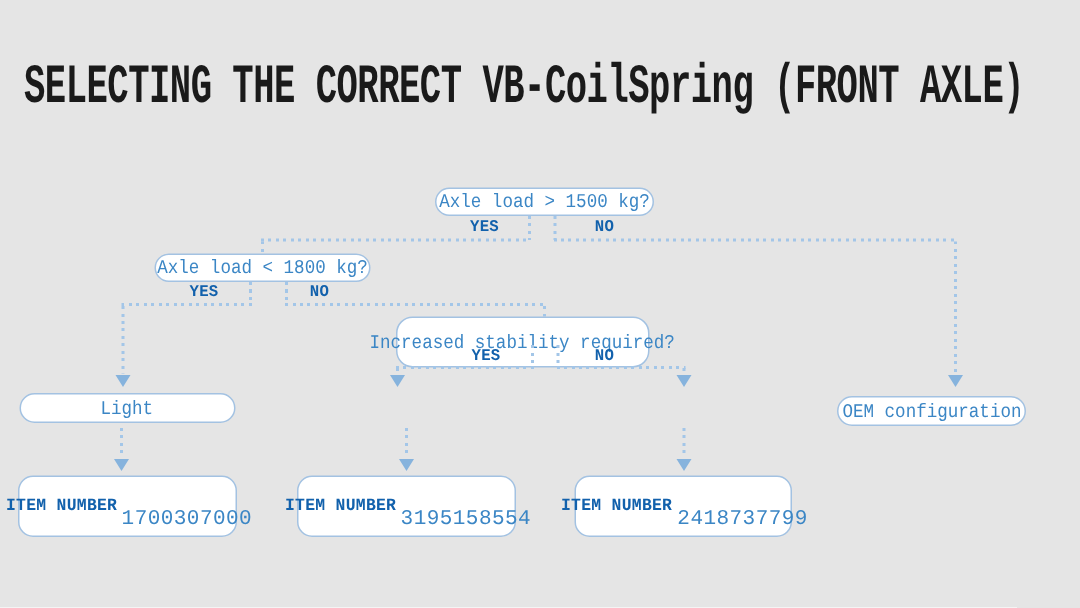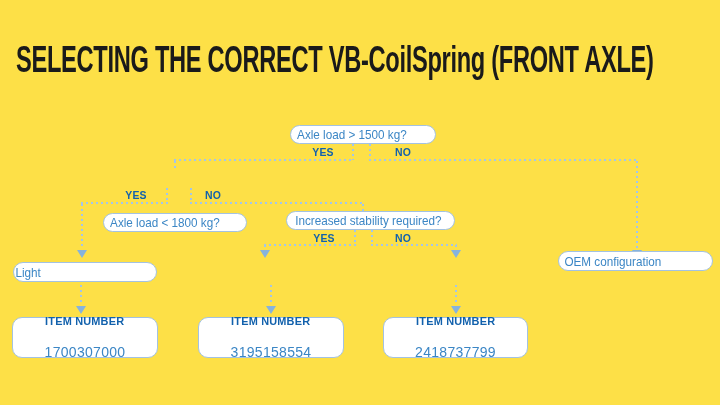--- a/index.html
+++ b/index.html
@@ -5,40 +5,40 @@
   :root{
     --line:#a3c6e8;
     --border:#a3c2e2;
     --blue:#3b86c5;
     --darkblue:#1261ac;
     --arrow:#86b3dd;
     --title:#1a1a1a;
   }
   html,body{margin:0;padding:0;background:#ffffff;}
   .canvas{
-    position:relative;width:720px;height:405px;background:#fde047;overflow:hidden;
-    font-family:Liberation Sans, sans-serif;
+    position:relative;width:720px;height:405px;background:#e5e5e5;overflow:hidden;
+    font-family:Liberation Mono, monospace;
   }
   .title{
     position:absolute;left:16px;top:41px;
     font-size:37px;font-weight:bold;line-height:1;white-space:nowrap;
     color:var(--title);letter-spacing:-0.5px;
     transform:scaleX(0.64);transform-origin:left top;
   }
   .pill{
     position:absolute;box-sizing:border-box;background:#fff;
     border:1.5px solid var(--border);border-radius:11px;
-    display:flex;align-items:center;justify-content:flex-start;
+    display:flex;align-items:center;justify-content:center;
     color:var(--blue);font-size:13px;white-space:nowrap;
   }
   .pill span{transform:scaleX(0.9);}
   .itembox{
     position:absolute;box-sizing:border-box;background:#fff;
     border:1.5px solid var(--border);border-radius:10px;
-    display:flex;flex-direction:column;align-items:center;justify-content:center;
+    display:flex;flex-direction:row;align-items:center;justify-content:center;
     gap:1px;
   }
   .itemlabel{
     color:var(--darkblue);font-size:11.5px;font-weight:bold;letter-spacing:0.2px;
     transform:scaleX(0.95);white-space:nowrap;
   }
   .itemnum{
     color:var(--blue);font-size:14px;letter-spacing:0.3px;white-space:nowrap;margin-top:16px;
   }
   .yesno{
@@ -73,51 +73,51 @@
   <div class="yesno" style="left:305px;top:146px;">YES</div>
   <div class="yesno" style="left:385px;top:146px;">NO</div>
   <div class="vline" style="left:352px;top:144px;height:16px;"></div>
   <div class="vline" style="left:369px;top:144px;height:16px;"></div>
   <div class="hline" style="left:174px;top:159px;width:180px;"></div>
   <div class="hline" style="left:369px;top:159px;width:269px;"></div>
   <div class="vline" style="left:174px;top:161px;height:8px;"></div>
   <div class="vline" style="left:636px;top:161px;height:88px;"></div>
   <div class="arrow" style="left:632px;top:250px;"></div>
 
-  <div class="pill" style="left:103px;top:169px;width:144px;height:19px;margin-top:44px;">
+  <div class="pill" style="left:103px;top:169px;width:144px;height:19px;">
     <span>Axle load &lt; 1800 kg?</span>
   </div>
   <div class="yesno" style="left:118px;top:189px;">YES</div>
   <div class="yesno" style="left:195px;top:189px;">NO</div>
   <div class="vline" style="left:166px;top:188px;height:14px;"></div>
   <div class="vline" style="left:190px;top:188px;height:14px;"></div>
   <div class="hline" style="left:81px;top:202px;width:87px;"></div>
   <div class="hline" style="left:190px;top:202px;width:174px;"></div>
   <div class="vline" style="left:81px;top:204px;height:45px;"></div>
   <div class="arrow" style="left:77px;top:250px;"></div>
   <div class="vline" style="left:362px;top:204px;height:7px;"></div>
 
-  <div class="pill" style="left:286px;top:211px;width:169px;height:19px;">
+  <div class="pill" style="left:264px;top:211px;width:169px;height:34px;">
     <span>Increased stability required?</span>
   </div>
   <div class="yesno" style="left:306px;top:232px;">YES</div>
   <div class="yesno" style="left:385px;top:232px;">NO</div>
   <div class="vline" style="left:354px;top:230px;height:14px;"></div>
   <div class="vline" style="left:371px;top:230px;height:14px;"></div>
   <div class="hline" style="left:264px;top:244px;width:92px;"></div>
   <div class="hline" style="left:371px;top:244px;width:86px;"></div>
   <div class="vline" style="left:264px;top:245px;height:4px;"></div>
   <div class="arrow" style="left:260px;top:250px;"></div>
   <div class="vline" style="left:455px;top:245px;height:4px;"></div>
   <div class="arrow" style="left:451px;top:250px;"></div>
 
   <div class="pill" style="left:13px;top:262px;width:144px;height:20px;">
     <span>Light</span>
   </div>
-  <div class="pill" style="left:558px;top:251px;width:155px;height:20px;">
+  <div class="pill" style="left:558px;top:264px;width:126px;height:20px;">
     <span>OEM configuration</span>
   </div>
 
   <div class="vline" style="left:80px;top:285px;height:20px;"></div>
   <div class="arrow" style="left:76px;top:306px;"></div>
   <div class="vline" style="left:270px;top:285px;height:20px;"></div>
   <div class="arrow" style="left:266px;top:306px;"></div>
   <div class="vline" style="left:455px;top:285px;height:20px;"></div>
   <div class="arrow" style="left:451px;top:306px;"></div>
 

